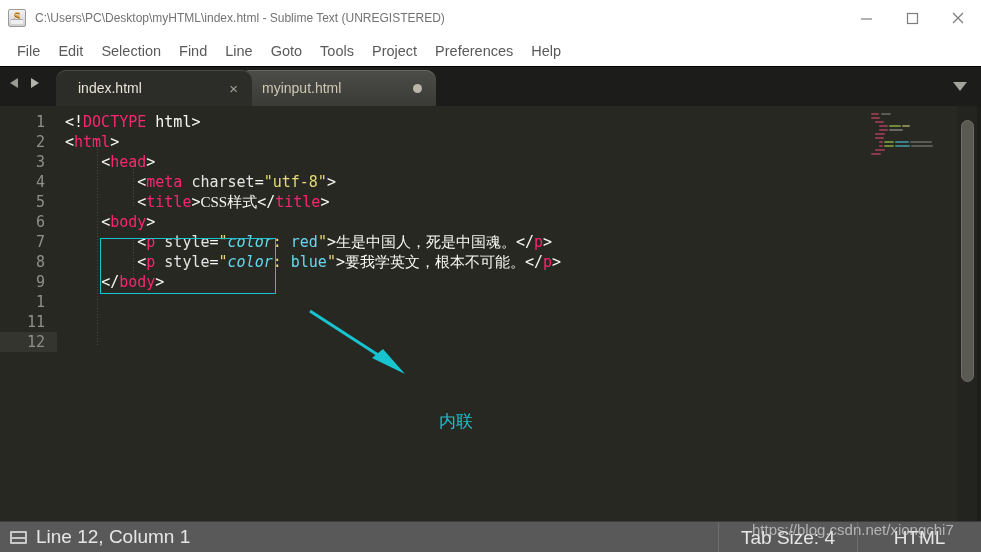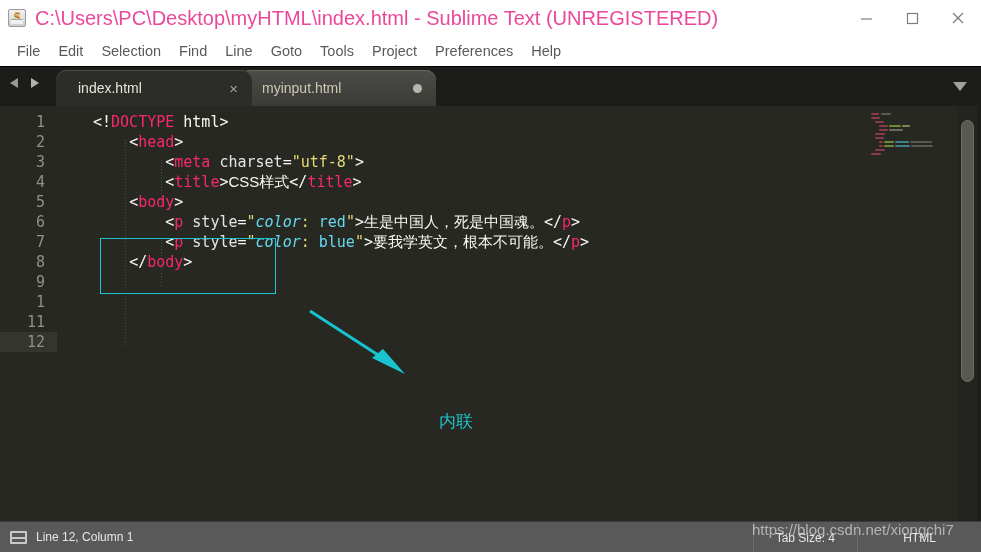--- a/index.html
+++ b/index.html
@@ -41,22 +41,22 @@
     text-shadow: 0 1px 0 #7a4d00;
   }
   .app-icon::after {
     content: "";
     position: absolute; left: 2px; right: 2px; bottom: 2px;
     height: 4px;
     background: #efefef;
     border-top: 1px solid #a9a9a9;
   }
   .title-text {
-    font-size: 20px;
-    color: #ec4899;
+    font-size: 12px;
+    color: #737373;
     white-space: nowrap;
   }
   .winbtns {
     position: absolute; right: 0; top: 0;
     height: 36px; display: flex; align-items: center;
   }
   .winbtn {
     width: 46px; height: 36px;
     display: flex; align-items: center; justify-content: center;
     color: #8a8a8a;
@@ -176,21 +176,21 @@
   .code { position: relative; padding-left: 8px; }
 
   
   .t-punc  { color: #f8f8f2; }
   .t-tag   { color: #f92672; }
   .t-attr  { color: #e5e5e5; }
   .t-str   { color: #e6db74; }
   .t-val   { color: #66d9ef; }
   .t-prop  { color: #66d9ef; font-style: italic; }
   .t-txt   { color: #f8f8f2; }
-  .cn      { font-family: Liberation Sans, sans-serif; }
+  .cn      { font-family: Liberation Serif, serif; }
 
   
   .indent-guide {
     position: absolute;
     width: 1px;
     background: repeating-linear-gradient(
       to bottom, #4a4b45 0 1px, transparent 1px 3px);
   }
 
   
@@ -236,21 +236,21 @@
   }
 
   
   .statusbar {
     position: absolute; left: 0; top: 521px;
     width: 981px; height: 31px;
     background: #595959;
     border-top: 1px solid #3d3d3d;
     display: flex; align-items: center;
     color: #e6e6e6;
-    font-size: 12px;
+    font-size: 19px;
   }
   .sb-icon {
     margin-left: 10px; margin-right: 9px;
     width: 17px; height: 13px;
     border: 2px solid #c8c8c8;
     border-radius: 1px;
     position: relative;
   }
   .sb-icon::after {
     content: "";
@@ -381,28 +381,29 @@
           <span class="ln">1</span>
         </div>
       <div class="lnrow">
           <span class="ln">11</span>
         </div>
       <div class="lnrow current">
           <span class="ln">12</span>
         </div>
     </div>
 
-    <div class="code-area" style="padding-top:6px;margin-left:28px;">
+    <div class="code-area" style="padding-top:6px;">
 
       <div class="indent-guide" style="left:40px; top:34px; height:206px;"></div>
       <div class="indent-guide" style="left:76px; top:54px; height:46px;"></div>
       <div class="indent-guide" style="left:76px; top:134px; height:46px;"></div>
 
       <div class="line"><span class="code"><span class="t-punc">&lt;!</span><span class="t-tag">DOCTYPE</span><span class="t-punc"> html</span><span class="t-punc">&gt;</span></span></div>
 
+      <div class="line"><span class="code"><span class="t-punc">&lt;</span><span class="t-tag">html</span><span class="t-punc">&gt;</span></span></div>
 
       <div class="line"><span class="code">    <span class="t-punc">&lt;</span><span class="t-tag">head</span><span class="t-punc">&gt;</span></span></div>
 
       <div class="line"><span class="code">        <span class="t-punc">&lt;</span><span class="t-tag">meta</span><span class="t-punc"> </span><span class="t-attr">charset</span><span class="t-punc">=</span><span class="t-str">"utf-8"</span><span class="t-punc">&gt;</span></span></div>
 
       <div class="line"><span class="code">        <span class="t-punc">&lt;</span><span class="t-tag">title</span><span class="t-punc">&gt;</span><span class="t-txt cn">CSS样式</span><span class="t-punc">&lt;/</span><span class="t-tag">title</span><span class="t-punc">&gt;</span></span></div>
 
 
       <div class="line"><span class="code">    <span class="t-punc">&lt;</span><span class="t-tag">body</span><span class="t-punc">&gt;</span></span></div>
 

